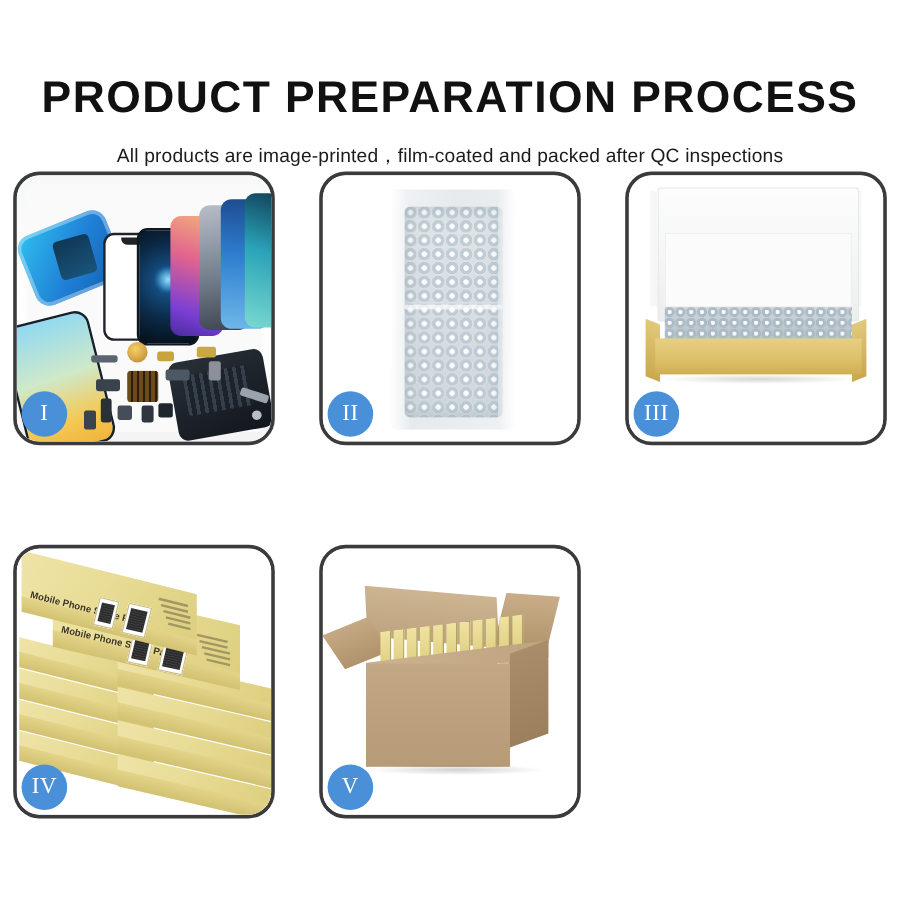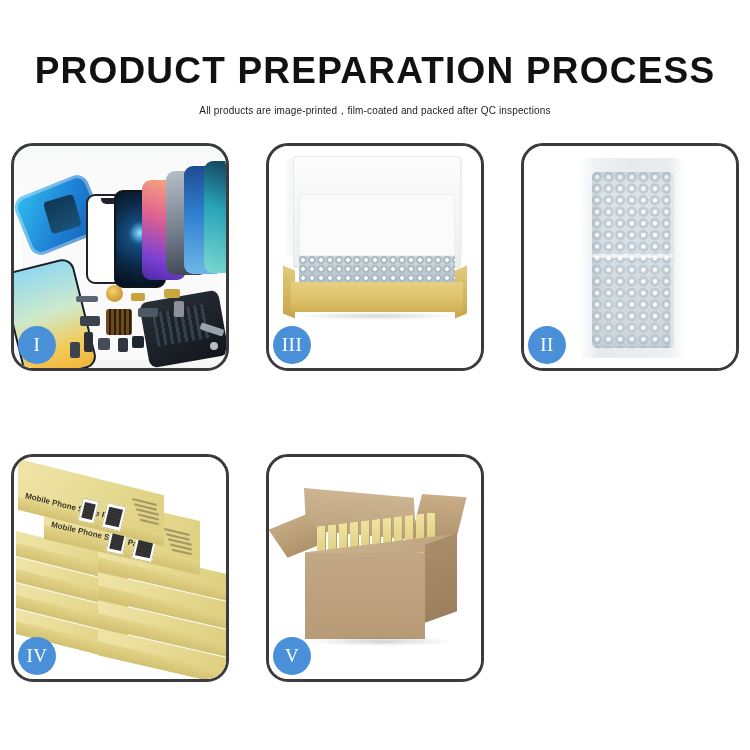--- a/index.html
+++ b/index.html
@@ -8,34 +8,34 @@
     background:#ffffff;
     font-family:"Liberation Sans", sans-serif;
     overflow:hidden;
     position:relative;
   }
   .page{position:relative;width:750px;height:750px;}
 
   
   .header{position:absolute;left:0;top:0;width:750px;text-align:center;}
   .title{
-    margin:2px;
+    margin:12px;
     padding-top:48px;
     font-size:37px;
     font-weight:700;
     letter-spacing:1.2px;
     color:#111111;
     line-height:42px;
     white-space:nowrap;
     font-family:"Liberation Sans", sans-serif;
   }
   .subtitle{
     margin:0;
     padding-top:7px;
-    font-size:10px;
+    font-size:16px;
     font-weight:400;
     color:#1b1b1b;
     letter-spacing:.15px;
     line-height:20px;
     white-space:nowrap;
     font-family:"Liberation Sans", sans-serif;
   }
 
   
   .grid{
@@ -258,44 +258,44 @@
         <div class="chip c11"></div>
         <div class="chip c12"></div>
         <div class="chip c13"></div>
         <div class="chip c14"></div>
         <div class="chip c15"></div>
       </div>
       <div class="badge">I</div>
     </div>
 
     <div class="panel">
+      <div class="photo p2">
+        <div class="bwrap">
+          <div class="bedgeL"></div>
+          <div class="bubbles"></div>
+          <div class="bseam"></div>
+          <div class="bedgeR"></div>
+        </div>
+      </div>
+      <div class="badge">II</div>
+    </div>
+
+    <div class="panel">
       <div class="photo p3">
         <div class="m-lidL"></div>
         <div class="m-lidR"></div>
         <div class="m-lid"></div>
         <div class="m-foam"></div>
         <div class="m-inner"></div>
         <div class="m-flapL"></div>
         <div class="m-flapR"></div>
         <div class="m-front"></div>
         <div class="m-shadow"></div>
       </div>
       <div class="badge">III</div>
-    </div>
-
-    <div class="panel">
-      <div class="photo p2">
-        <div class="bwrap">
-          <div class="bedgeL"></div>
-          <div class="bubbles"></div>
-          <div class="bseam"></div>
-          <div class="bedgeR"></div>
-        </div>
-      </div>
-      <div class="badge">II</div>
     </div>
 
     <div class="panel">
       <div class="photo p4">
         <div class="stack">
 
           <div class="sbox" style="left:0px;top:72px;width:112px;height:26px;">
             <div class="top" style="left:0;top:0;width:112px;height:13px;transform:skewY(14deg);"></div>
             <div class="front" style="left:0;top:12px;width:112px;height:13px;transform:skewY(14deg);"></div>
           </div>

